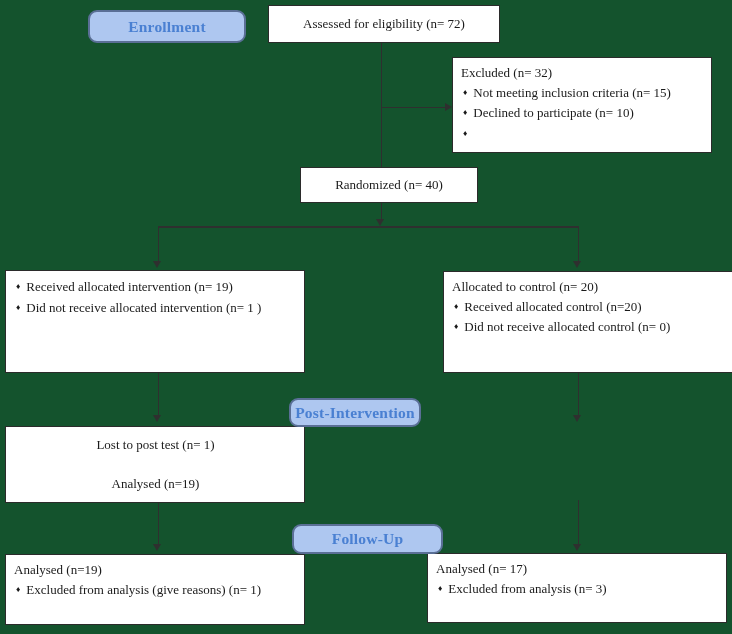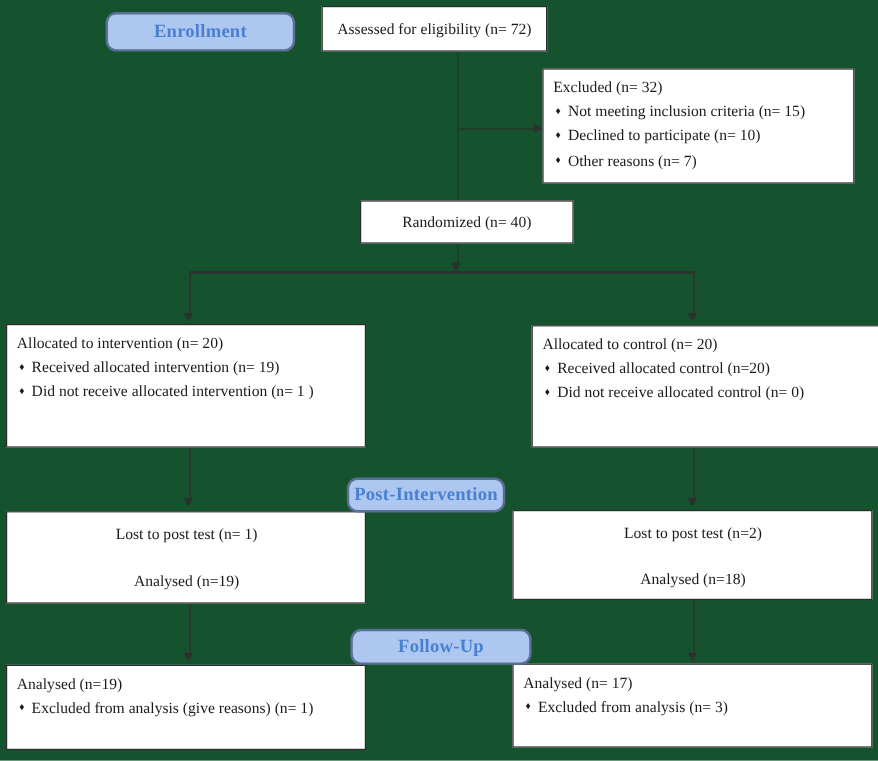--- a/index.html
+++ b/index.html
@@ -47,46 +47,44 @@
   <div class="stage" style="left:88px;top:10px;width:158px;height:33px">
     <span>Enrollment</span>
   </div>
   <div class="stage" style="left:289px;top:398px;width:132px;height:29px">
     <span>Post-Intervention</span>
   </div>
   <div class="stage" style="left:292px;top:524px;width:151px;height:30px">
     <span>Follow-Up</span>
   </div>
 
-  <div class="box center" style="left:268px;top:5px;width:188px;height:38px">
+  <div class="box center" style="left:268px;top:5px;width:232px;height:38px">
     <span>Assessed for eligibility (n= 72)</span>
   </div>
 
   <div class="box list" style="left:452px;top:57px;width:260px;height:96px">
     <div class="btitle">Excluded (n= 32)</div>
     <div class="li">
       <span class="blt">♦</span>
       <span>Not meeting inclusion criteria (n= 15)</span>
     </div>
     <div class="li">
       <span class="blt">♦</span>
       <span>Declined to participate (n= 10)</span>
     </div>
     <div class="li">
       <span class="blt">♦</span>
-      <span>Other reasons (n= 7)</span>
     </div>
   </div>
 
   <div class="box center" style="left:300px;top:167px;width:178px;height:36px">
     <span>Randomized (n= 40)</span>
   </div>
 
   <div class="box list" style="left:5px;top:270px;width:300px;height:103px">
-    <div class="btitle">Allocated to intervention (n= 20)</div>
     <div class="li">
       <span class="blt">♦</span>
       <span>Received allocated intervention (n= 19)</span>
     </div>
     <div class="li">
       <span class="blt">♦</span>
       <span>Did not receive allocated intervention (n= 1 )</span>
     </div>
   </div>
 
@@ -100,24 +98,20 @@
       <span class="blt">♦</span>
       <span>Did not receive allocated control (n= 0)</span>
     </div>
   </div>
 
   <div class="box list" style="left:5px;top:426px;width:300px;height:77px">
     <div class="pline">Lost to post test (n= 1)</div>
     <div class="pline gap">Analysed (n=19)</div>
   </div>
 
-  <div class="box list" style="left:427px;top:425px;width:300px;height:75px">
-    <div class="pline">Lost to post test (n=2)</div>
-    <div class="pline gap">Analysed (n=18)</div>
-  </div>
 
   <div class="box list" style="left:5px;top:554px;width:300px;height:71px">
     <div class="btitle">Analysed (n=19)</div>
     <div class="li">
       <span class="blt">♦</span>
       <span>Excluded from analysis (give reasons) (n= 1)</span>
     </div>
   </div>
 
   <div class="box list" style="left:427px;top:553px;width:300px;height:70px">

